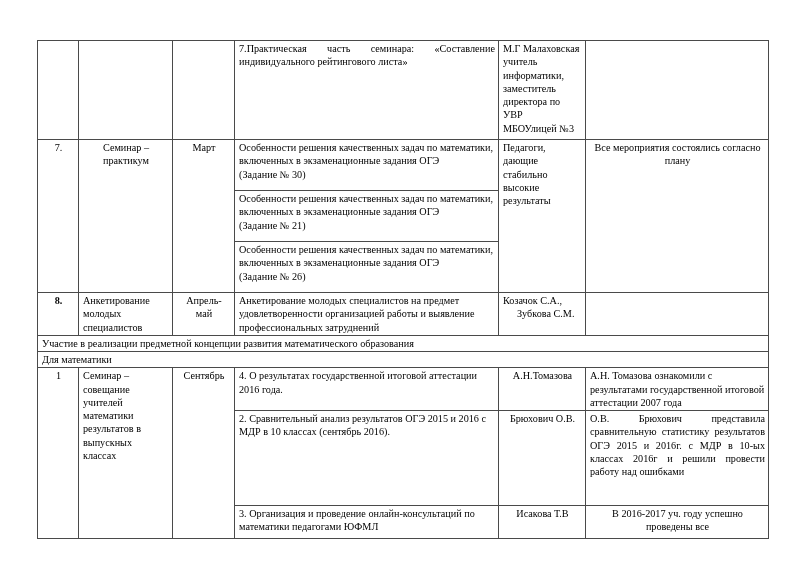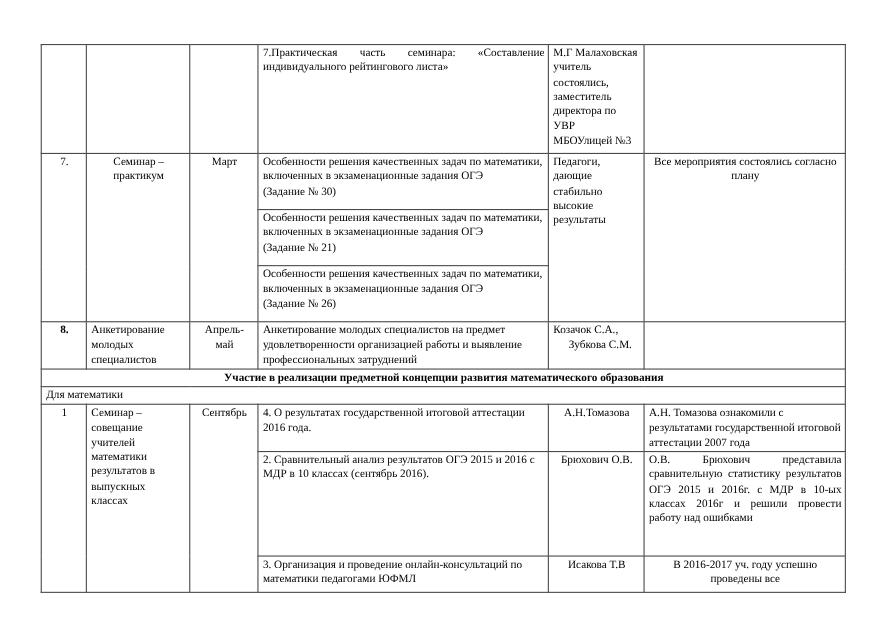--- a/index.html
+++ b/index.html
@@ -43,22 +43,22 @@
   col.c-content{ width: 264px; }
   col.c-resp   { width: 87px; }
   col.c-result { width: 183px; }
 
   .ctr { text-align: center; }
   .justall { text-align: justify; }
   .bold { font-weight: bold; }
   .big { font-size: 11.4px; }
   .sm { font-size: 9.6px; }
   .section-head {
-    text-align: center;
-    font-weight: bold;
+    text-align: left;
+    font-weight: normal;
     font-size: 11.3px;
     padding-top: 3px;
     padding-bottom: 3px;
   }
   .plain-row td {
     font-size: 11.2px;
     padding-top: 3px;
     padding-bottom: 3px;
   }
   .indent2 { padding-left: 14px; }
@@ -81,21 +81,21 @@
     <tbody>
 
       <tr>
         <td class="ctr" rowspan="1" style="height:96px;"></td>
         <td></td>
         <td class="ctr"></td>
         <td class="justall big">7.Практическая часть семинара: «Составление индивидуального рейтингового листа»</td>
         <td>
           <p class="l">М.Г Малаховская</p>
           <p class="l">учитель</p>
-          <p class="l">состоялись,</p>
+          <p class="l">информатики,</p>
           <p class="l">заместитель</p>
           <p class="l">директора по</p>
           <p class="l">УВР</p>
           <p class="l">МБОУлицей №3</p>
         </td>
         <td></td>
       </tr>
 
       <tr>
         <td class="ctr" rowspan="3">7.</td>

